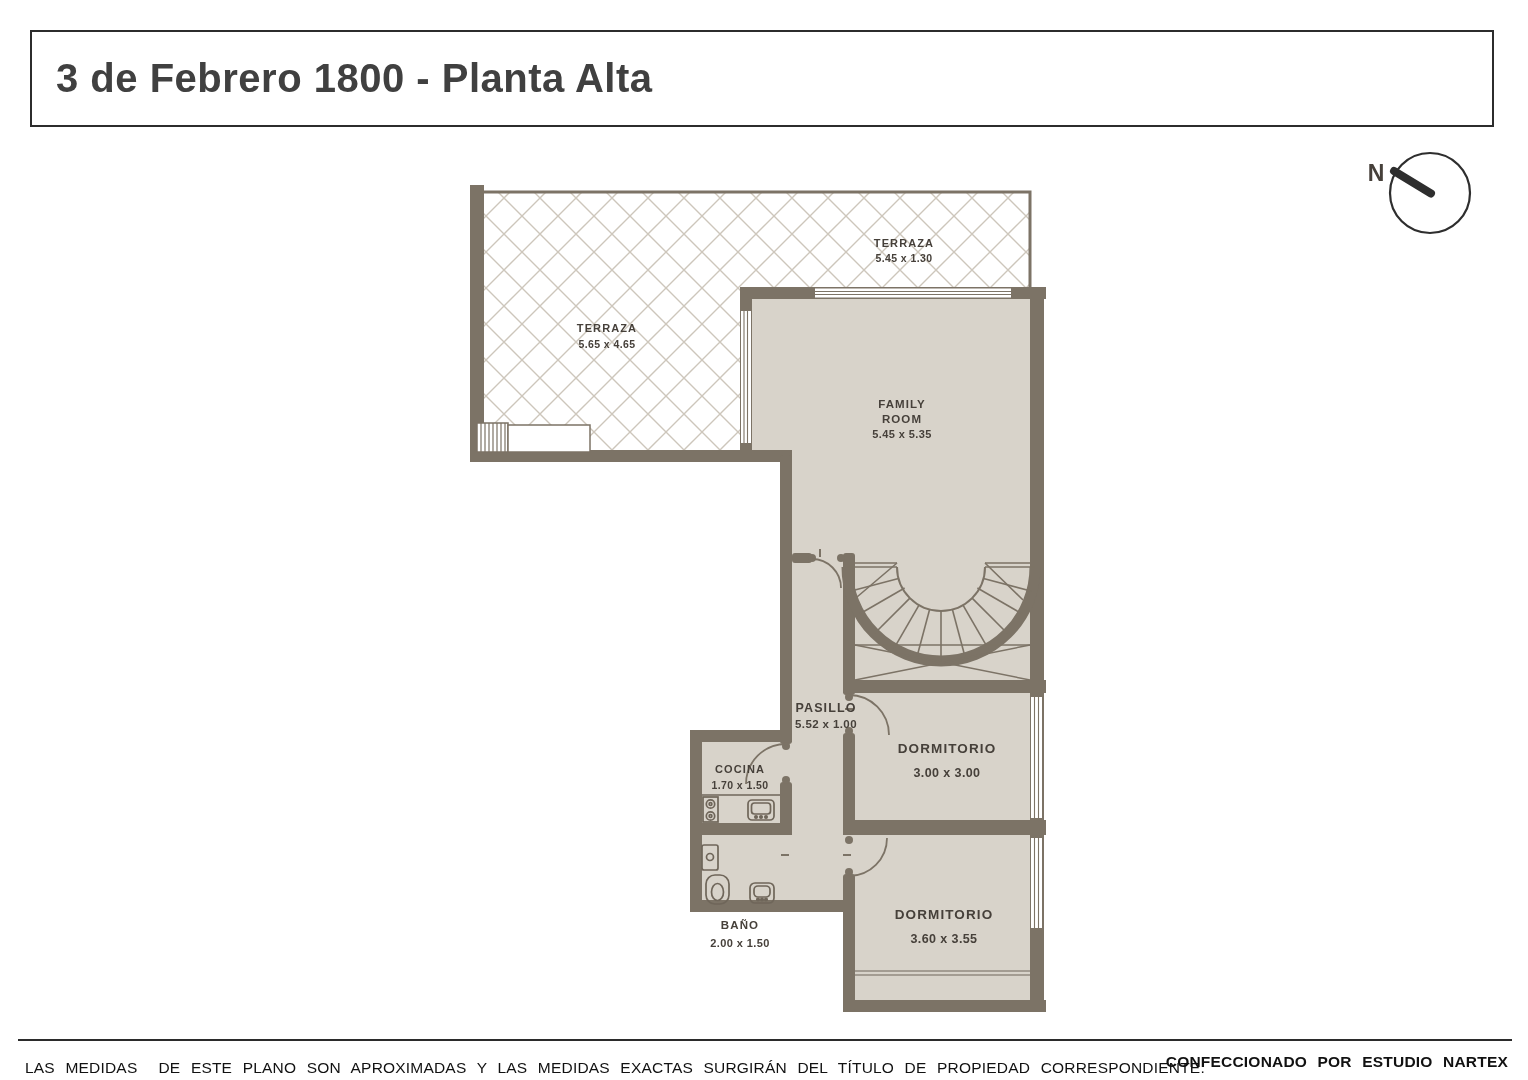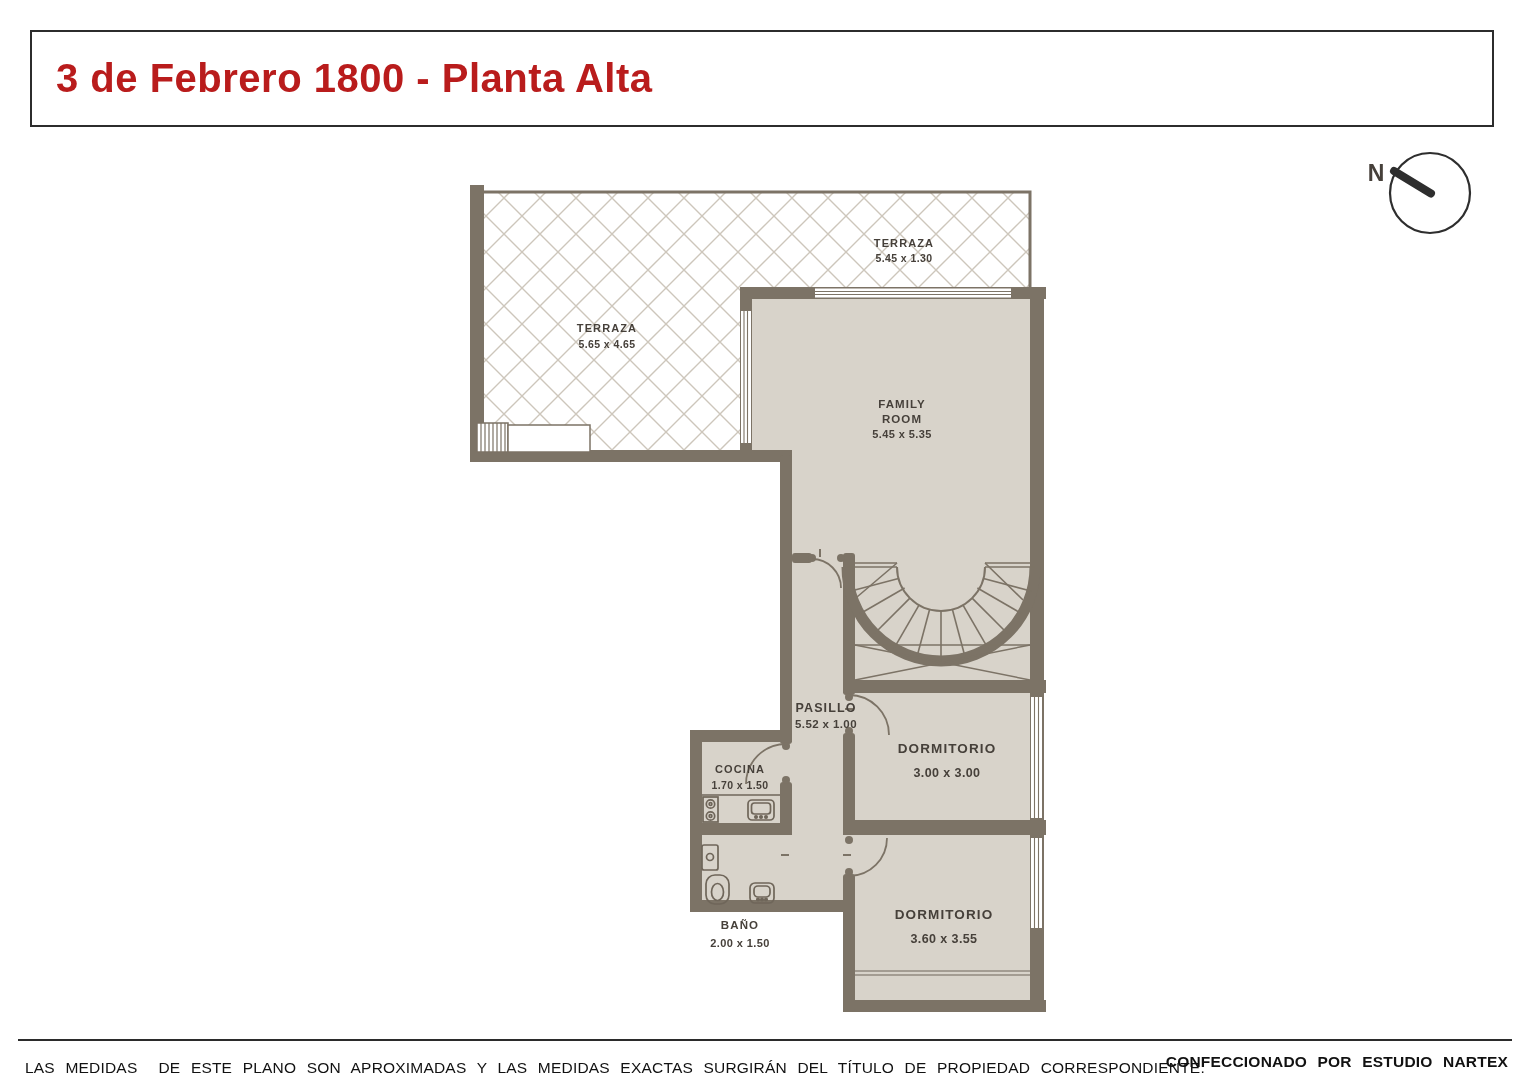--- a/index.html
+++ b/index.html
@@ -6,21 +6,21 @@
   body{
     width:1528px;height:1080px;position:relative;overflow:hidden;
     font-family:"Liberation Sans", sans-serif;
   }
   .title-box{
     position:absolute;left:30px;top:30px;width:1464px;height:97px;
     border:2.5px solid #2c2c2c;box-sizing:border-box;
     display:flex;align-items:center;
   }
   .title-box h1{
-    margin:0 0 0 24px;font-size:40px;font-weight:600;color:#b91c1c;
+    margin:0 0 0 24px;font-size:40px;font-weight:600;color:#404040;
     letter-spacing:0.5px;font-family:"Liberation Sans", sans-serif;
   }
   .plan-wrap{position:absolute;left:0;top:0;width:1528px;height:1080px;}
   svg text{font-family:"Liberation Sans", sans-serif;fill:#46403a;font-weight:600;}
   .rname{letter-spacing:1.1px;}
   .rdim{letter-spacing:0.4px;font-weight:600;}
   .footer-line{
     position:absolute;left:18px;top:1039px;width:1494px;height:0;
     border-top:2.5px solid #2b2b2b;
   }

